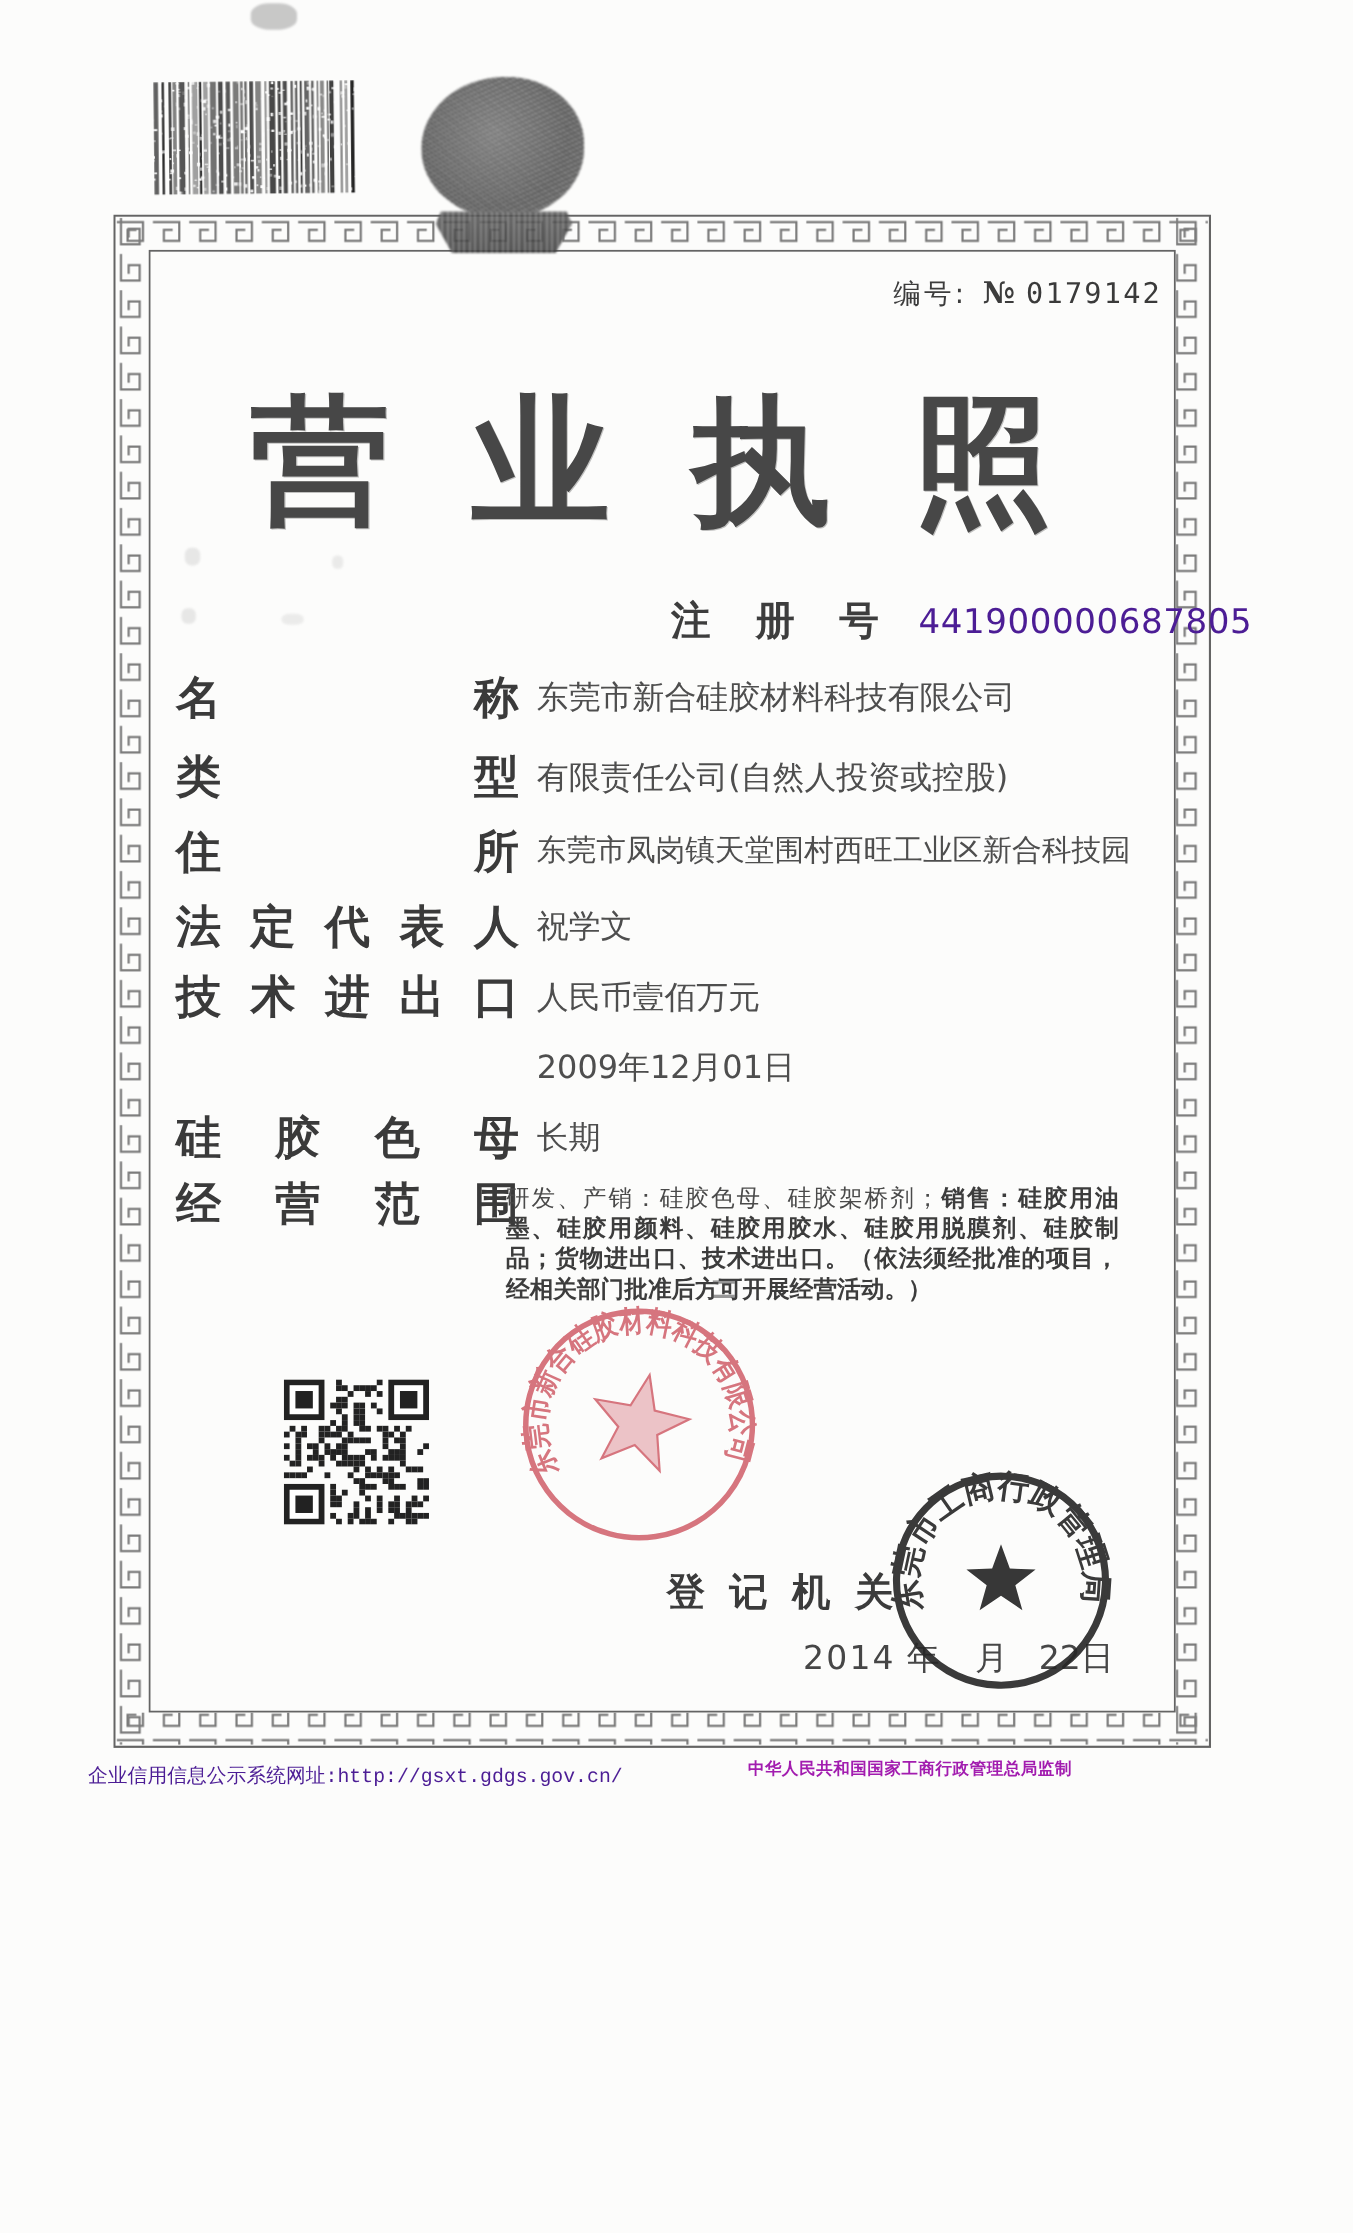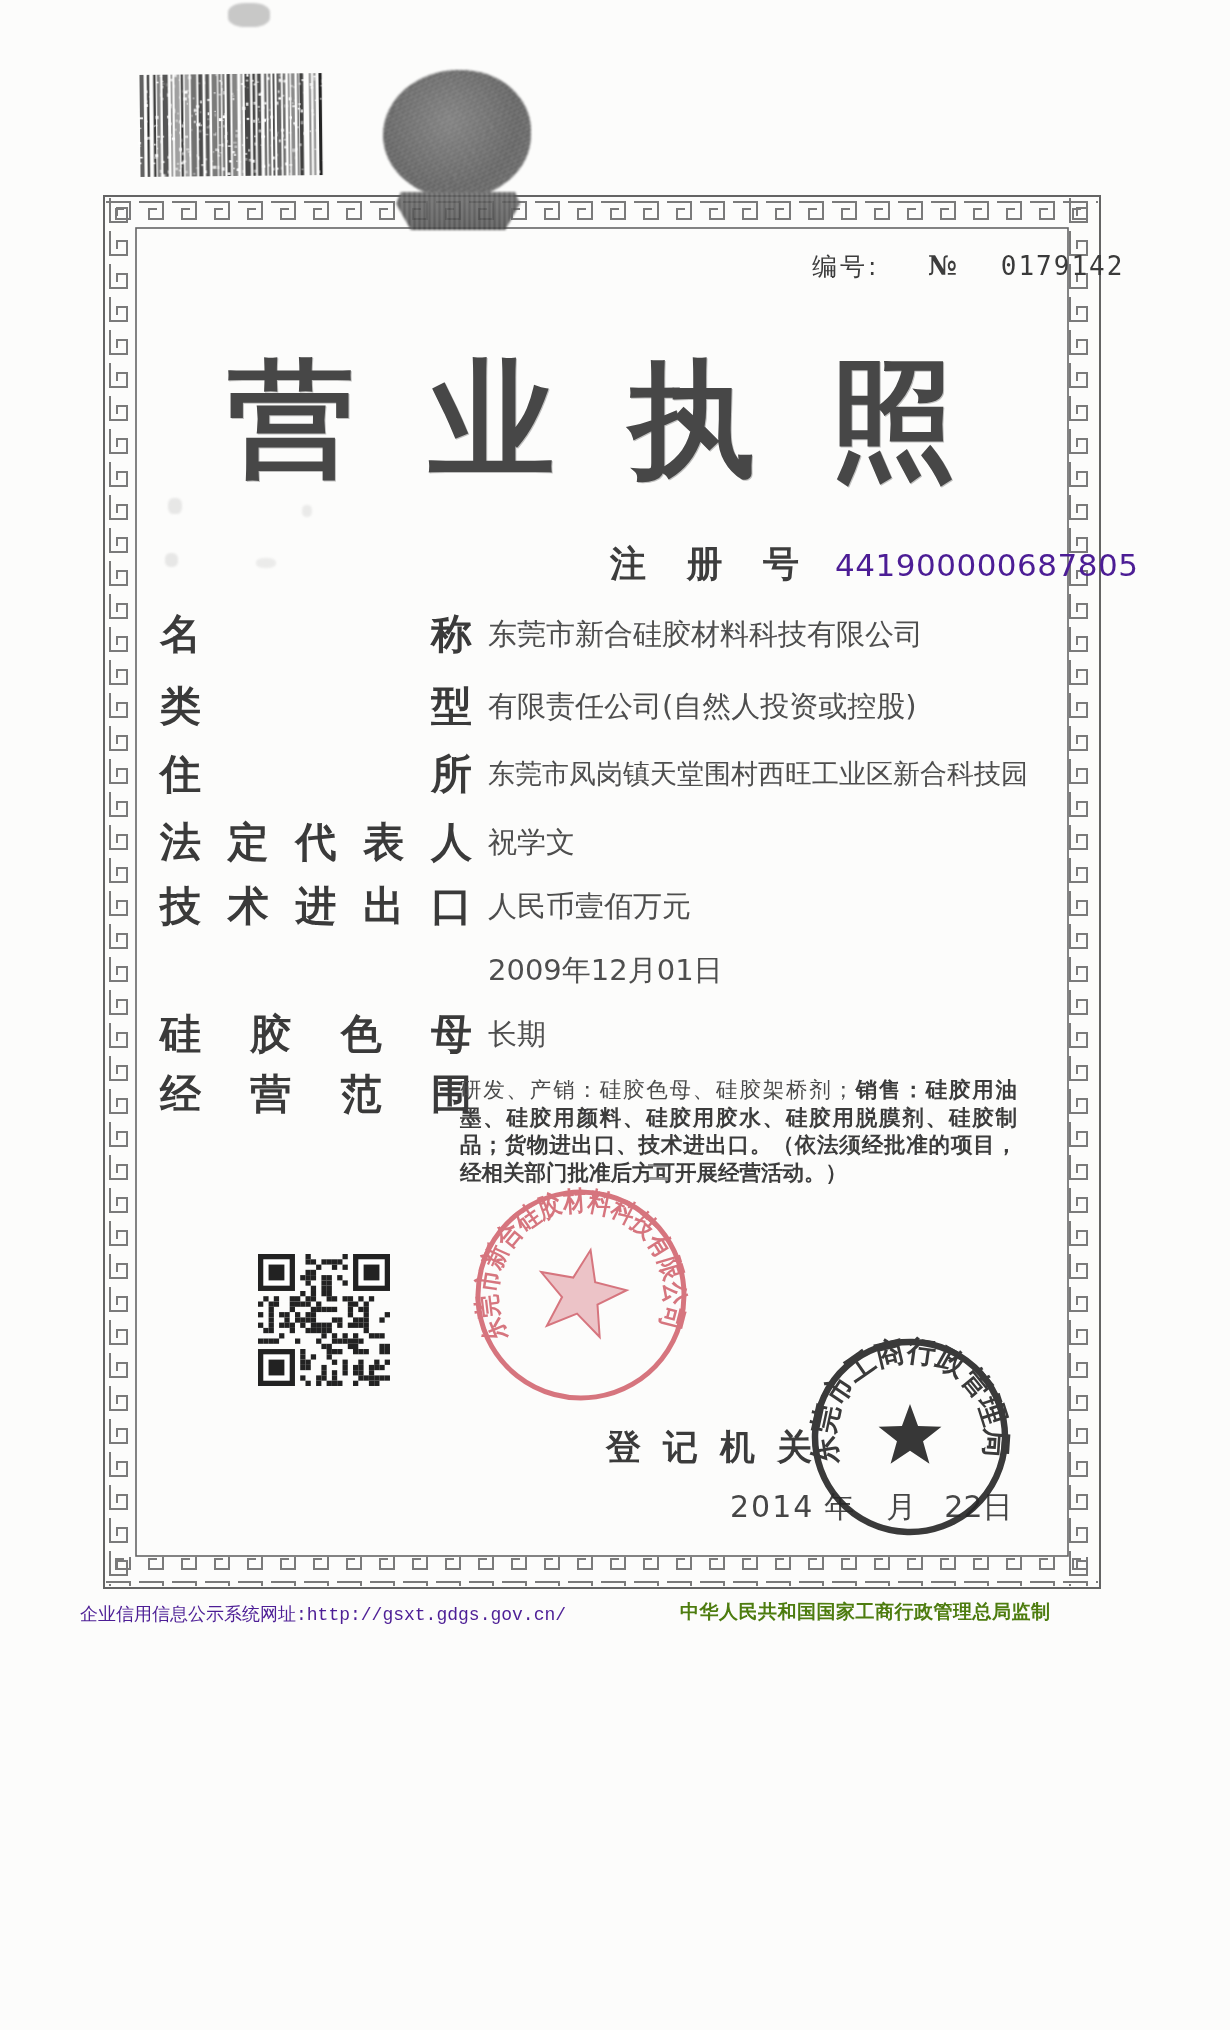--- a/index.html
+++ b/index.html
@@ -19,21 +19,21 @@
       repeating-linear-gradient(37deg,rgba(255,255,255,.28) 0 1px,transparent 1px 3px),
       repeating-linear-gradient(-24deg,rgba(255,255,255,.22) 0 1px,transparent 1px 4px),
       radial-gradient(circle at 45% 40%, #616161 0%, #3f3f3f 60%, #4c4c4c 100%);}
   .emblem-base{width:124px;height:38px;margin:-6px auto 0;
     clip-path:polygon(4% 0,96% 0,100% 30%,88% 100%,12% 100%,0 30%);
     background:
       repeating-linear-gradient(90deg,rgba(255,255,255,.25) 0 2px,transparent 2px 5px),
       linear-gradient(#555,#3d3d3d);}
 
   
-  .serial{position:absolute;left:812px;top:250px;display:flex;align-items:baseline;color:#3c3c3c;gap:34px;}
+  .serial{position:absolute;left:812px;top:250px;display:flex;align-items:baseline;color:#3c3c3c;}
   .serial .lbl{font-size:25px;letter-spacing:3px;}
   .serial .no-mark{font-family:"DejaVu Serif",serif;font-weight:bold;font-size:27px;margin-left:14px;}
   .serial .num{font-size:26px;letter-spacing:2px;margin-left:10px;font-family:"DejaVu Sans Mono",monospace;color:#3a3a3a;}
 
   
   .title{position:absolute;left:228px;top:348px;width:728px;display:flex;justify-content:space-between;
     font-size:126px;line-height:1.15;font-weight:700;color:#474747;text-shadow:1px 1px 0 rgba(80,80,80,.35);}
 
   
   .regno{position:absolute;left:610px;top:540px;display:flex;align-items:center;}
@@ -59,21 +59,21 @@
   
   .registry-label{position:absolute;left:606px;top:1424px;font-size:35px;font-weight:600;letter-spacing:22px;color:#3b3b3b;}
   .date-line{position:absolute;left:730px;top:1487px;font-size:30px;color:#464646;z-index:1;display:flex;align-items:baseline;}
   .date-line .y-num{letter-spacing:2px;}
   .date-line .u1{margin-left:10px;}
   .date-line .u2{margin-left:32px;}
   .date-line .d-num{margin-left:28px;}
 
   
   .footer-left{position:absolute;left:80px;top:1602px;font-size:18px;color:#4c1d95;font-family:"Liberation Mono","DejaVu Sans Mono",monospace;}
-  .footer-right{position:absolute;left:680px;top:1599px;font-size:19px;font-weight:600;letter-spacing:.5px;color:#4d7c0f;}
+  .footer-right{position:absolute;left:680px;top:1599px;font-size:15px;font-weight:600;letter-spacing:.5px;color:#a21caf;}
 
   
   .smudge{position:absolute;background:#8a8a8a;border-radius:40%;filter:blur(1px);}
   .s1{left:228px;top:3px;width:42px;height:24px;opacity:.45;}
   .s2{left:168px;top:498px;width:14px;height:16px;opacity:.18;}
   .s3{left:302px;top:505px;width:10px;height:12px;opacity:.15;}
   .s4{left:165px;top:553px;width:13px;height:14px;opacity:.18;}
   .s5{left:256px;top:558px;width:20px;height:10px;opacity:.14;}
   .eq-mark{position:absolute;left:648px;top:1164px;width:20px;height:10px;opacity:.6;
     border-top:3px solid #555;border-bottom:3px solid #555;}

